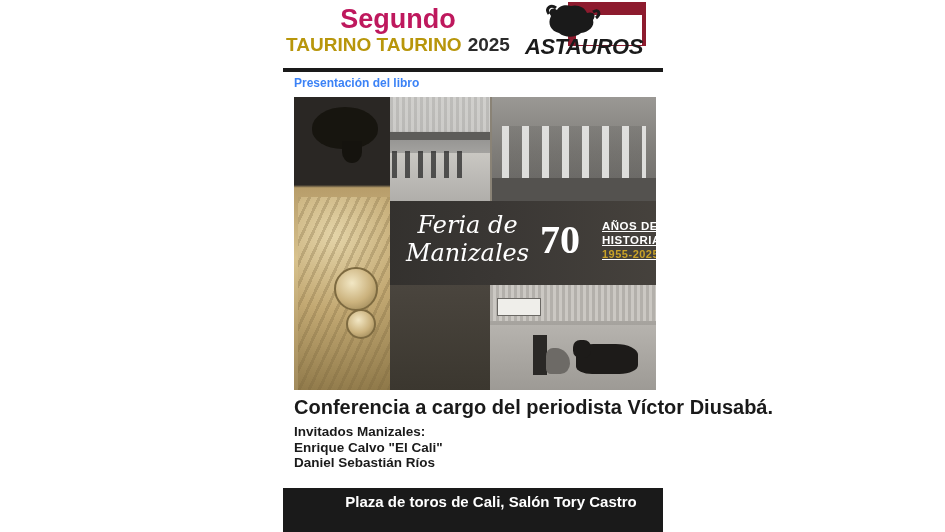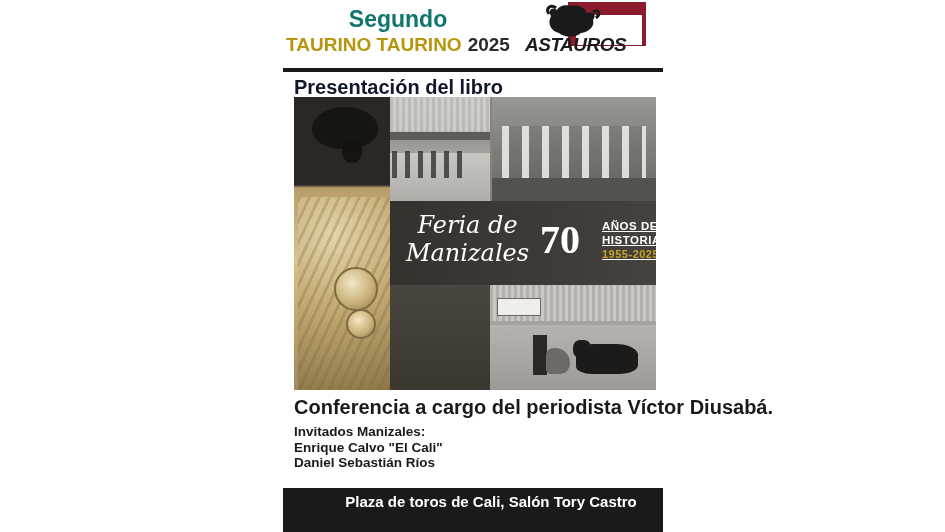--- a/index.html
+++ b/index.html
@@ -28,23 +28,23 @@
     height: 72px;
   }
   .header-titles {
     position: absolute;
     left: 0px;
     top: 4px;
     width: 230px;
     text-align: center;
   }
   .title-top {
-    font-size: 23px;
-    font-weight: bold;
-    color: #0f766e;
+    font-size: 27px;
+    font-weight: bold;
+    color: #be185d;
     letter-spacing: 0px;
     line-height: 30px;
     font-family: "Liberation Sans", sans-serif;
   }
   .title-sub-row {
     display: flex;
     align-items: baseline;
     justify-content: center;
     gap: 6px;
     line-height: 22px;
@@ -90,43 +90,43 @@
     left: 22px;
     top: 0px;
     width: 60px;
     height: 40px;
   }
   .logo-text {
     position: absolute;
     left: 4px;
     top: 32px;
     width: 120px;
-    font-size: 19px;
+    font-size: 22px;
     font-weight: bold;
     font-style: italic;
     color: #1a1a1a;
     letter-spacing: -0.5px;
     font-family: "Liberation Sans", sans-serif;
   }
   .header-rule {
     position: absolute;
     left: 283px;
     top: 68px;
     width: 380px;
     height: 4px;
     background: #1a1a1a;
   }
   
   .line-presentacion {
     position: absolute;
     left: 294px;
     top: 76px;
-    font-size: 20px;
-    font-weight: bold;
-    color: #0f172a;
+    font-size: 12px;
+    font-weight: bold;
+    color: #3b82f6;
   }
   .line-conferencia {
     position: absolute;
     left: 294px;
     top: 396px;
     font-size: 20px;
     font-weight: bold;
     color: #1a1a1a;
   }
   .guests {

